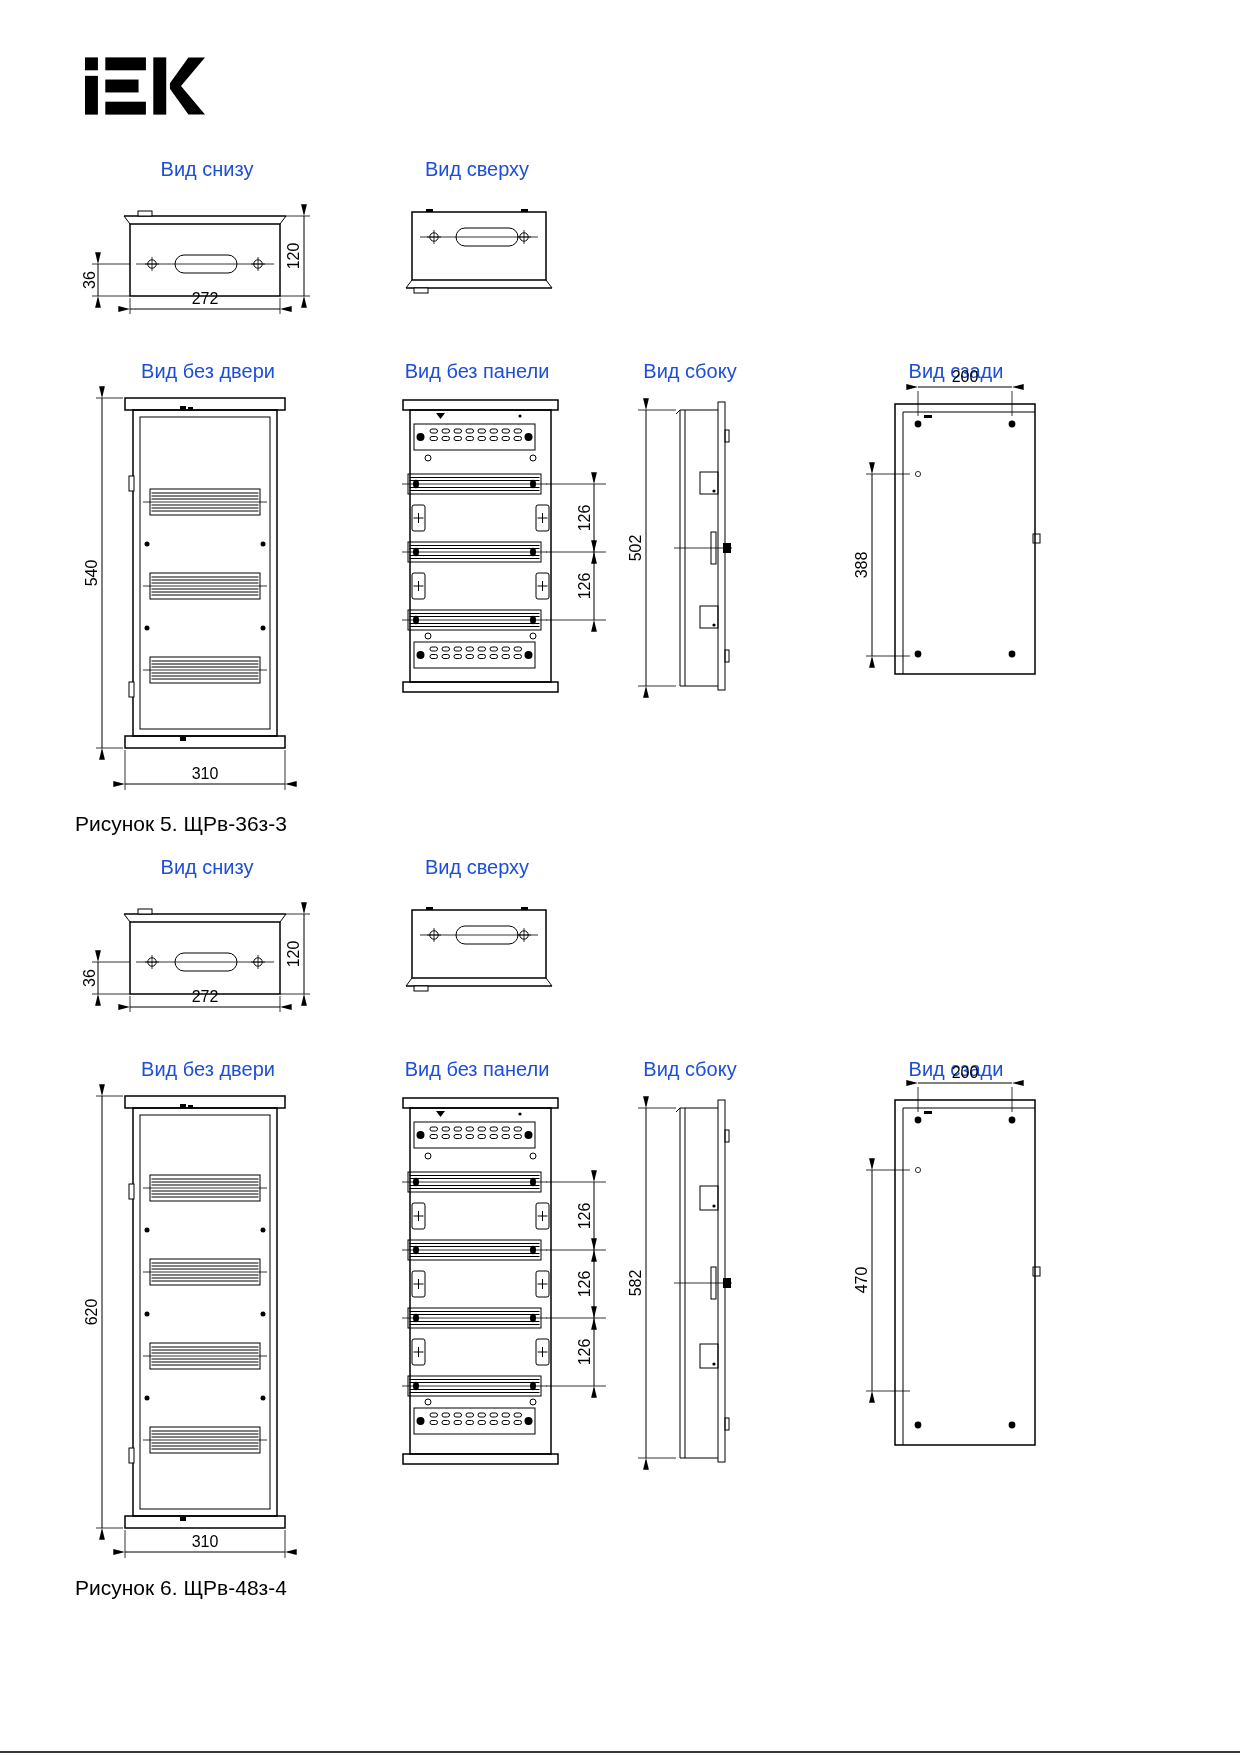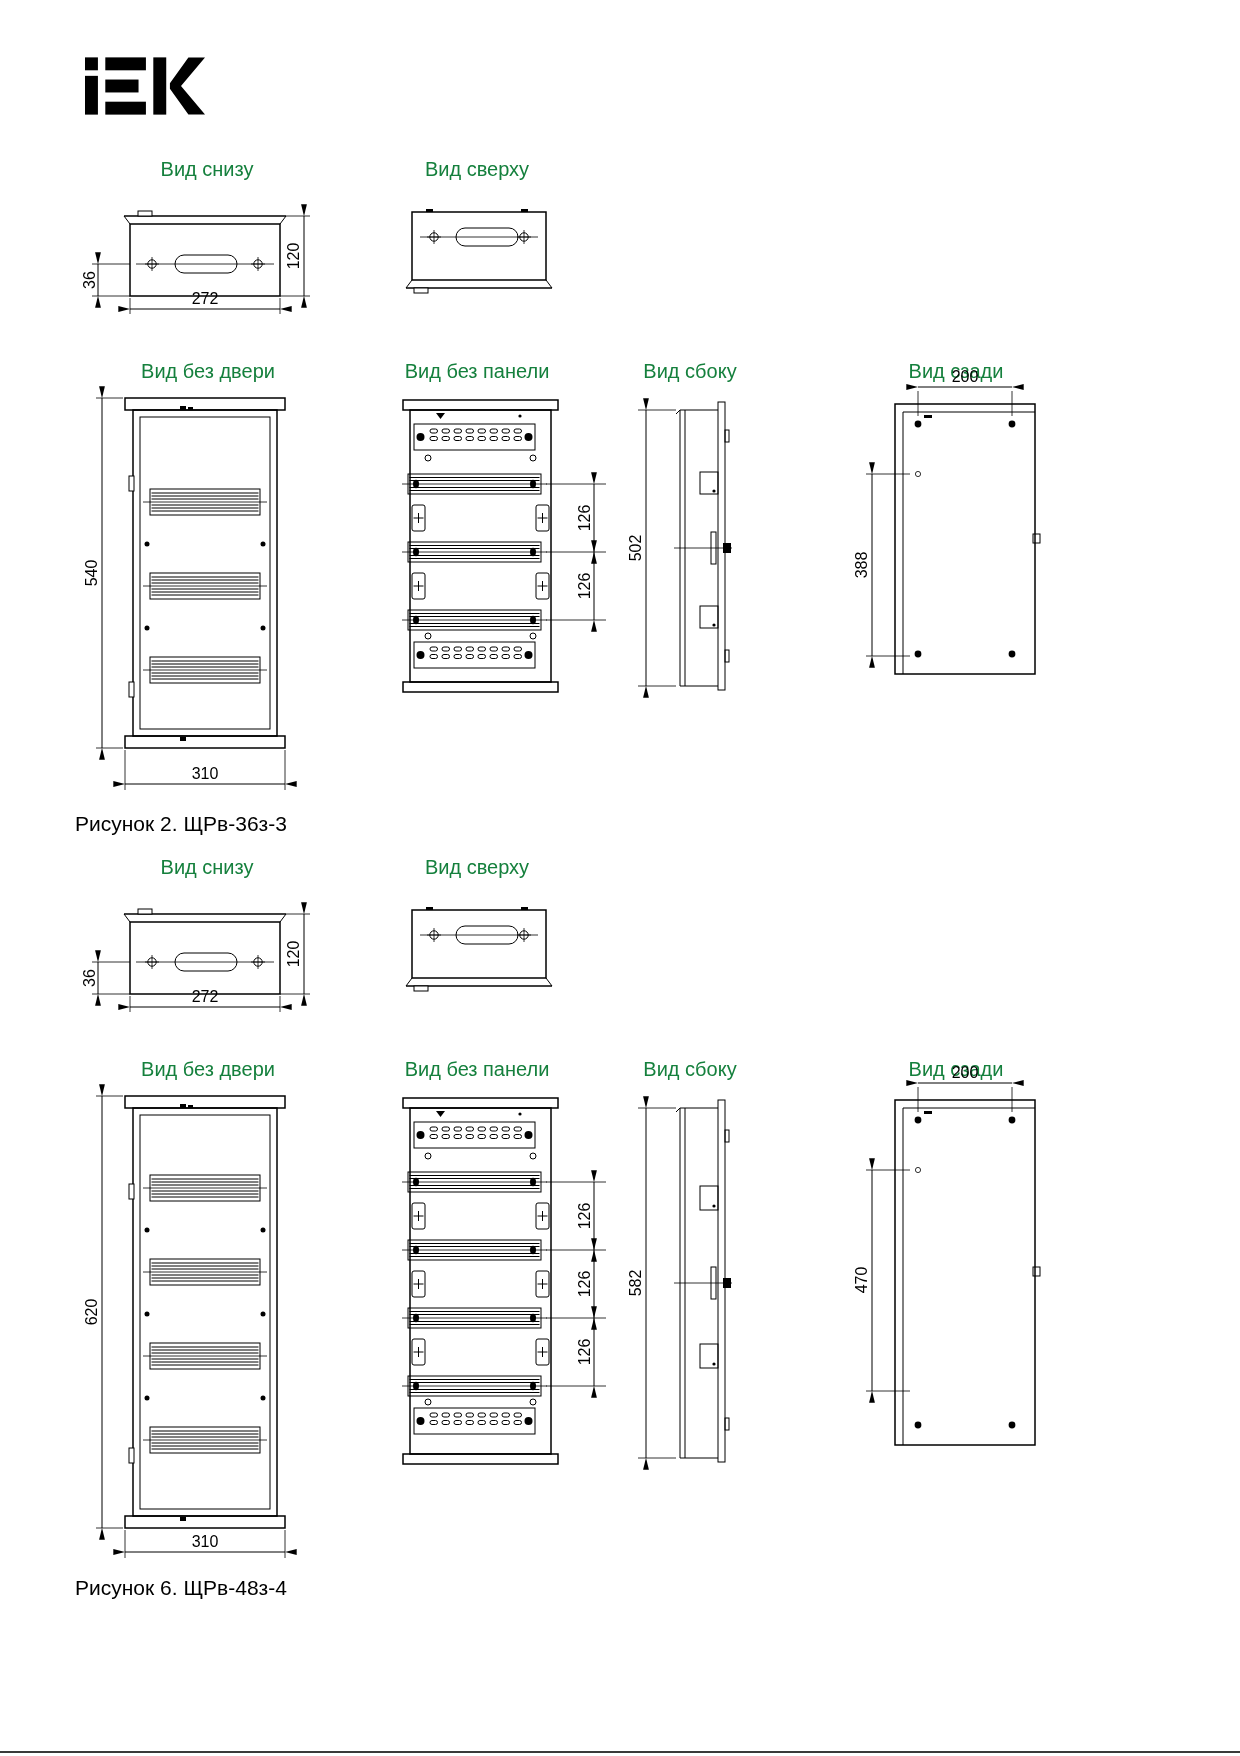--- a/index.html
+++ b/index.html
@@ -1,19 +1,19 @@
 <!DOCTYPE html>
 <html><head>
 <meta charset="utf-8">
 <style>
   html,body{margin:0;padding:0}
   body{width:1240px;height:1756px;background:#fff;position:relative;overflow:hidden;
        font-family:"Liberation Sans",sans-serif;color:#000}
   .abs{position:absolute}
-  .vlabel{position:absolute;width:200px;text-align:center;font-size:20px;color:#15803d;white-space:nowrap}
+  .vlabel{position:absolute;width:200px;text-align:center;font-size:20px;color:#1d4ed8;white-space:nowrap}
   .caption{position:absolute;font-size:21px;color:#000;white-space:nowrap}
   svg{display:block;overflow:visible}
   .s{stroke:#000;fill:none;stroke-width:1}
   .s2{stroke:#000;fill:none;stroke-width:1.5}
   .s08{stroke:#000;fill:none;stroke-width:.8}
   .f{fill:#000;stroke:none}
   .wf{fill:#fff;stroke:#000;stroke-width:1}
   .dim{stroke:#000;stroke-width:1;fill:none}
   text.d{font:16px "Liberation Sans",sans-serif;fill:#000}
   .edge{position:absolute;left:0;top:1751px;width:1240px;height:2px;background:#3a3a3a}
@@ -225,21 +225,21 @@
   <circle class="f" cx="78" cy="288" r="3.4"></circle>
     <circle class="f" cx="172" cy="288" r="3.4"></circle>
   <circle class="s08" cx="78" cy="108" r="2.6"></circle>
   <rect class="s" x="193" y="168" width="7" height="9"></rect>
   <line class="s08" x1="70" y1="108" x2="26" y2="108"></line>
     <line class="s08" x1="70" y1="290" x2="26" y2="290"></line>
   <line class="dim" x1="32" y1="108" x2="32" y2="290" marker-start="url(#arw)" marker-end="url(#arw)"></line>
   <text class="d" transform="translate(27,199) rotate(-90)" text-anchor="middle">388</text>
 </svg>
 
-<div class="caption" style="left:75px;top:812px">Рисунок 2. ЩРв-36з-3</div>
+<div class="caption" style="left:75px;top:812px">Рисунок 5. ЩРв-36з-3</div>
 
 <div class="vlabel" style="left:107px;top:856px">Вид снизу</div>
 <div class="vlabel" style="left:377px;top:856px">Вид сверху</div>
 
 <svg class="abs" style="left:80px;top:886px" width="235" height="128">
   <line class="s2" x1="44" y1="28" x2="206" y2="28"></line>
   <line class="s" x1="44" y1="28" x2="50" y2="36"></line>
     <line class="s" x1="206" y1="28" x2="200" y2="36"></line>
   <rect class="wf" x="58" y="23" width="14" height="5"></rect>
   <rect class="s2" x="50" y="36" width="150" height="72"></rect>

